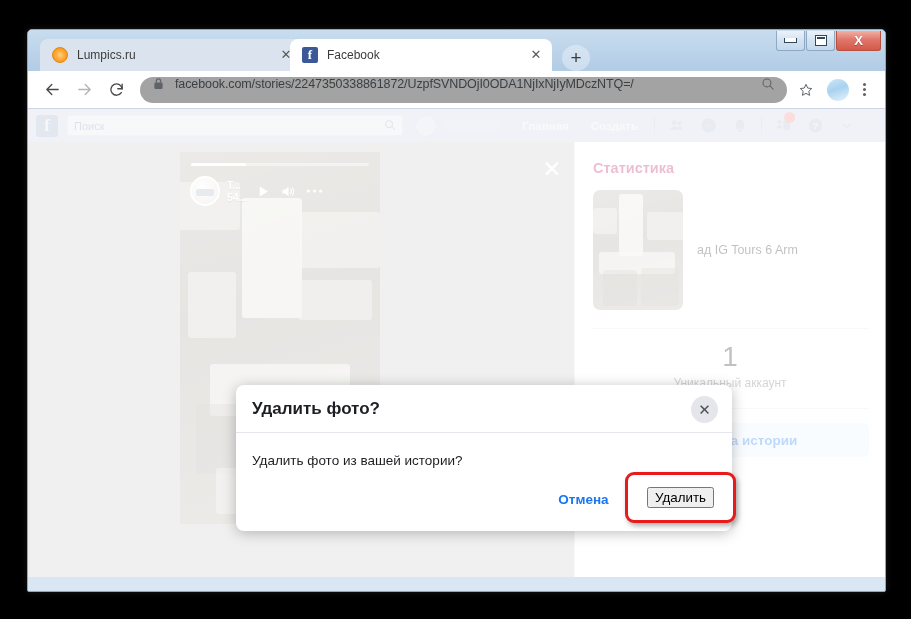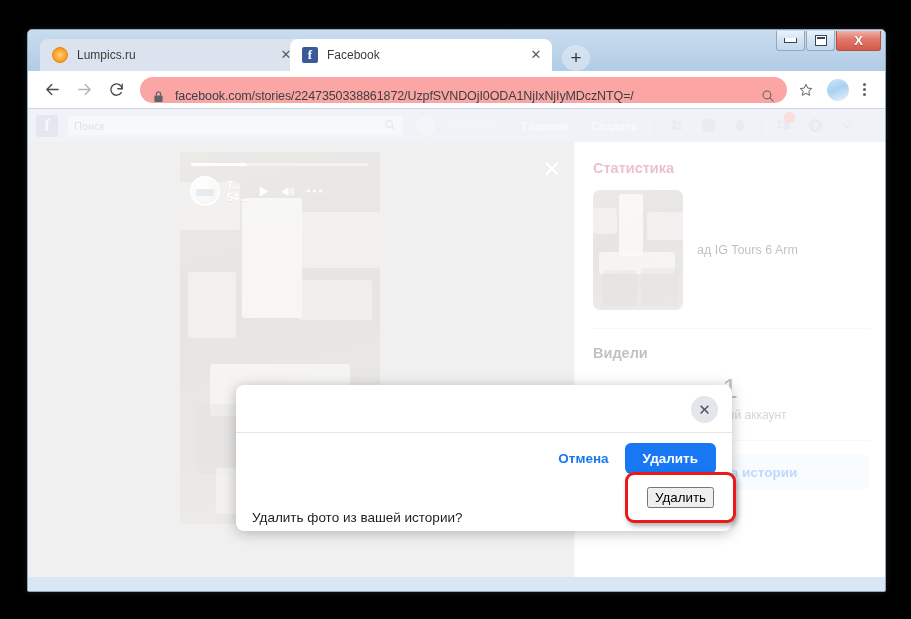--- a/index.html
+++ b/index.html
@@ -137,24 +137,24 @@
   }
   .navbtn {
     width: 28px; height: 28px;
     flex: 0 0 28px;
     display: flex; align-items: center; justify-content: center;
     margin-right: 4px;
   }
   #omnibox {
     flex: 1 1 auto;
     height: 26px;
-    background: #fca5a5;
+    background: #a3a3a3;
     border-radius: 13px;
     display: flex;
-    align-items: flex-end;
+    align-items: flex-start;
     padding: 0 4px 0 13px;
     margin: 0 6px;
     box-sizing: border-box;
     min-width: 0;
   }
   #lock-icon { flex: 0 0 14px; margin-right: 8px; display:flex; align-items:center;}
   #url-text {
     flex: 1 1 auto;
     font-size: 12.5px;
     color: #3c4043;
@@ -663,41 +663,41 @@
               <div class="stone" style="left:54px; top:22px; width:38px; height:28px;"></div>
               <div class="stone" style="left:6px; top:62px; width:76px; height:22px; background:rgba(240,236,229,0.7);"></div>
               <div class="stone" style="left:10px; top:80px; width:34px; height:36px; background:rgba(150,143,134,0.38);"></div>
               <div class="stone" style="left:48px; top:78px; width:38px; height:38px; background:rgba(160,153,143,0.42);"></div>
             </div>
             <div id="stats-caption">ад IG Tours 6 Arm</div>
           </div>
 
           <div class="stats-divider"></div>
 
-          <div id="seen-title">Видели</div>
           <div id="seen-count">1</div>
           <div id="seen-label">Уникальный аккаунт</div>
 
           <div class="stats-divider"></div>
 
           <div id="stats-cta">Статистика истории</div>
         </div>
 
         <div id="story-dim"></div>
       </div>
 
       <div id="modal">
         <div id="modal-header">
+          <span id="modal-title">Удалить фото?</span>
           <span id="modal-close">✕</span>
         </div>
+        <div id="modal-body">Удалить фото из вашей истории?</div>
         <div id="modal-footer">
           <span id="btn-cancel">Отмена</span>
           <button id="btn-confirm">Удалить</button>
         </div>
-        <div id="modal-body">Удалить фото из вашей истории?</div>
       </div>
 
       <div id="annot-box">
           <button id="btn-confirm-annot">Удалить</button>
         </div>
 
     </div>
   </div>
 </div>
 

